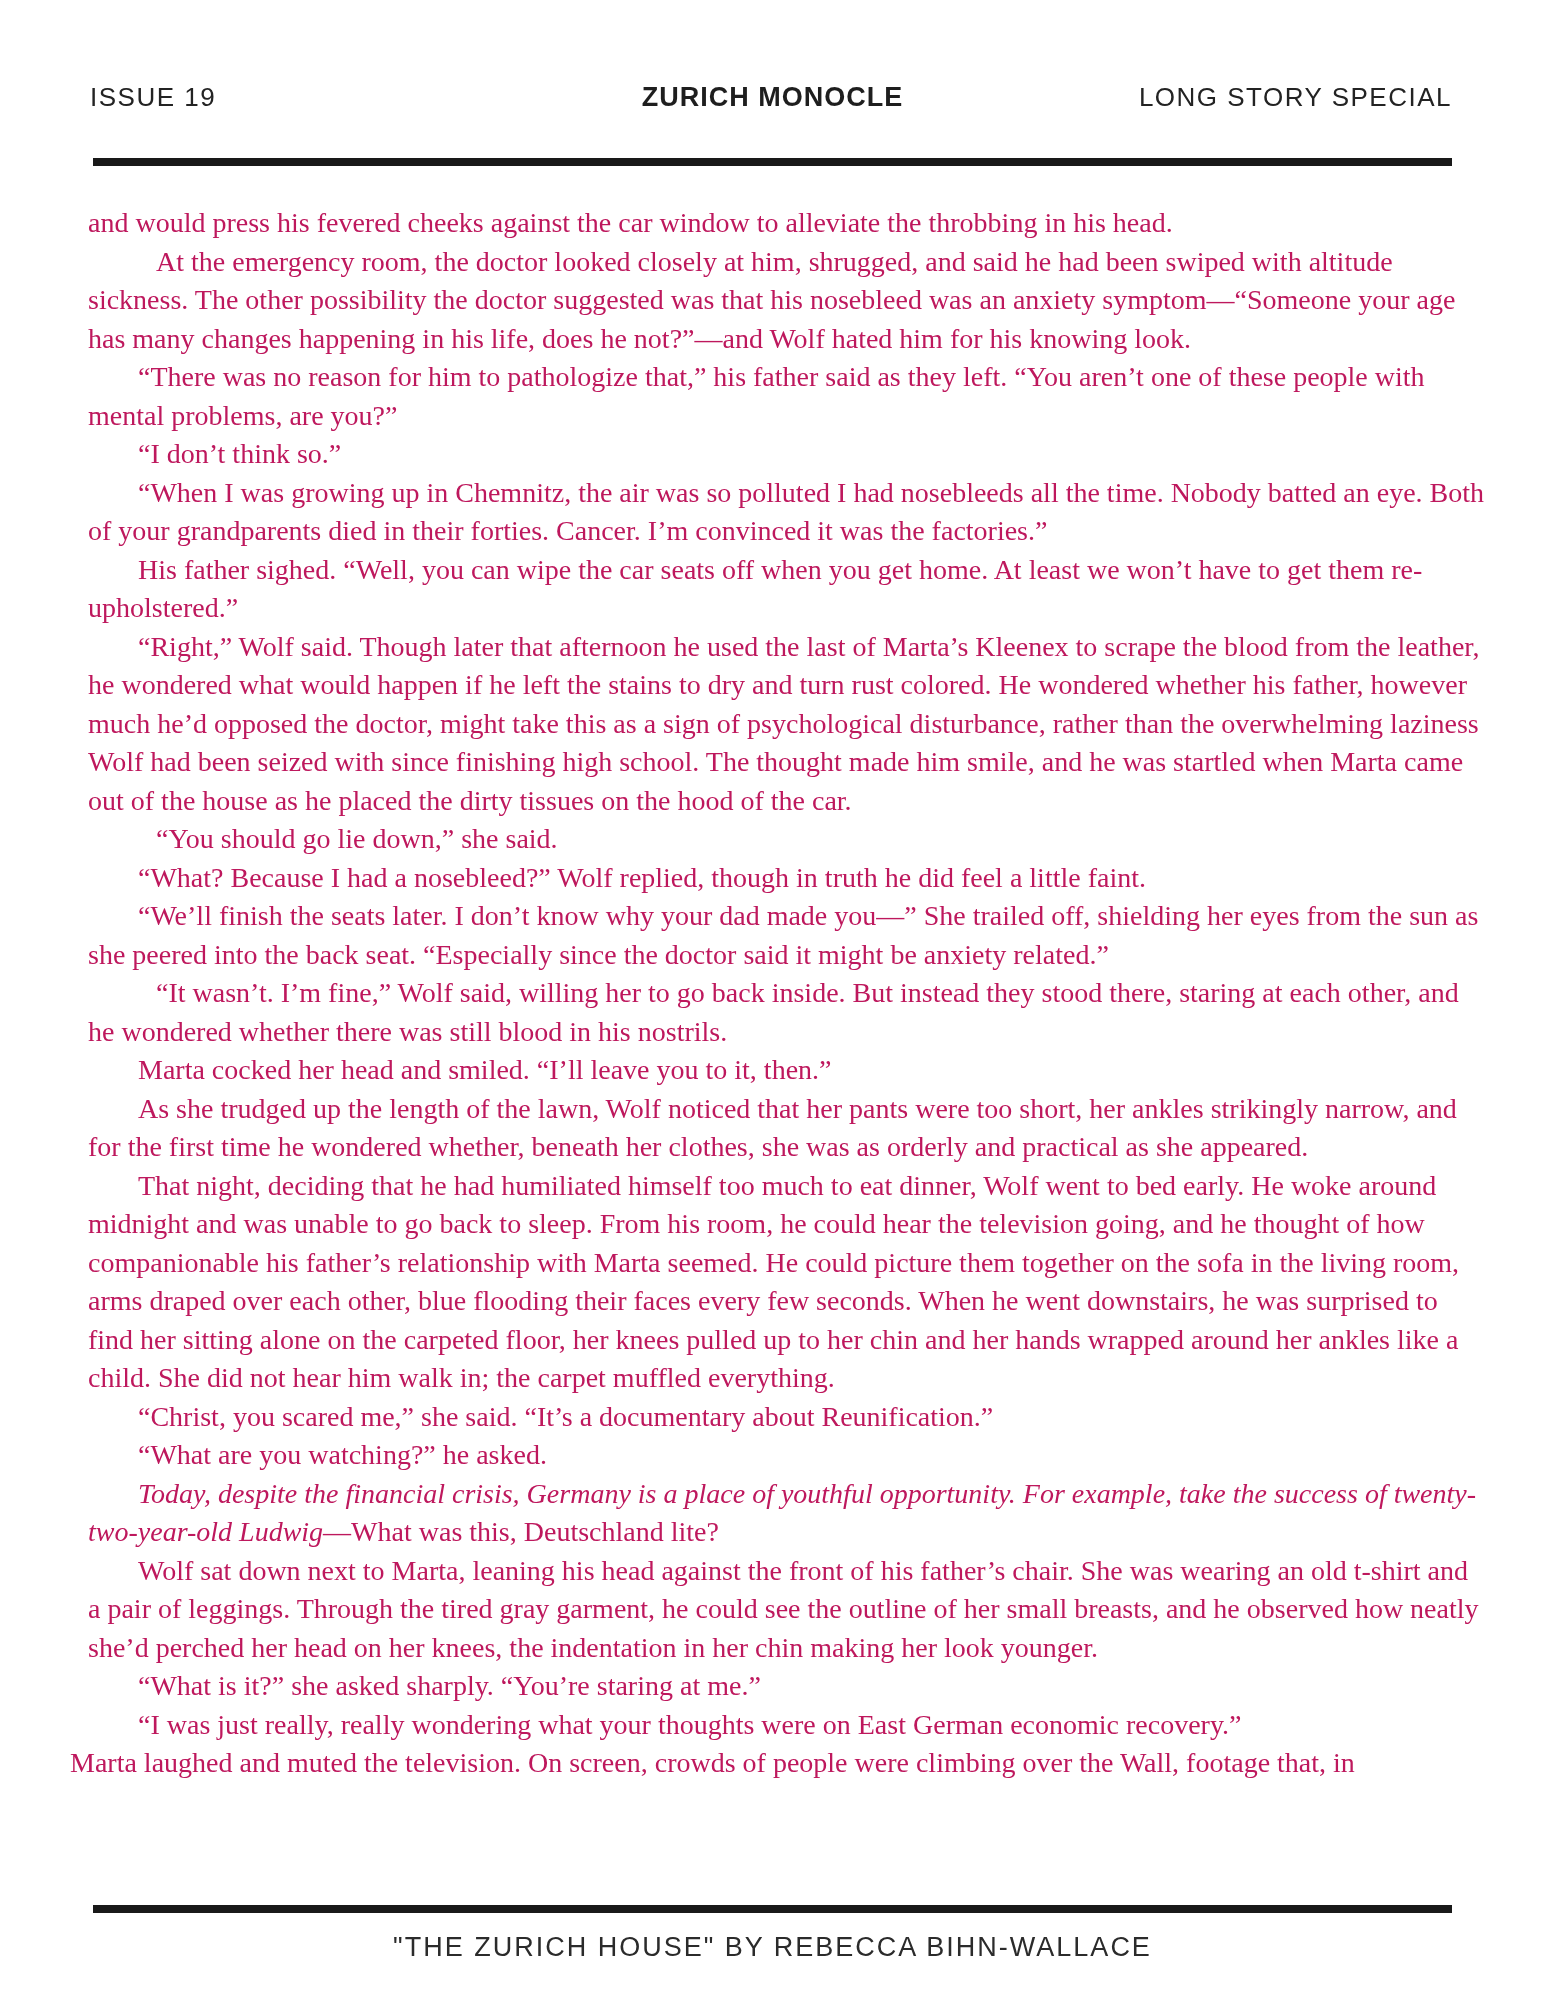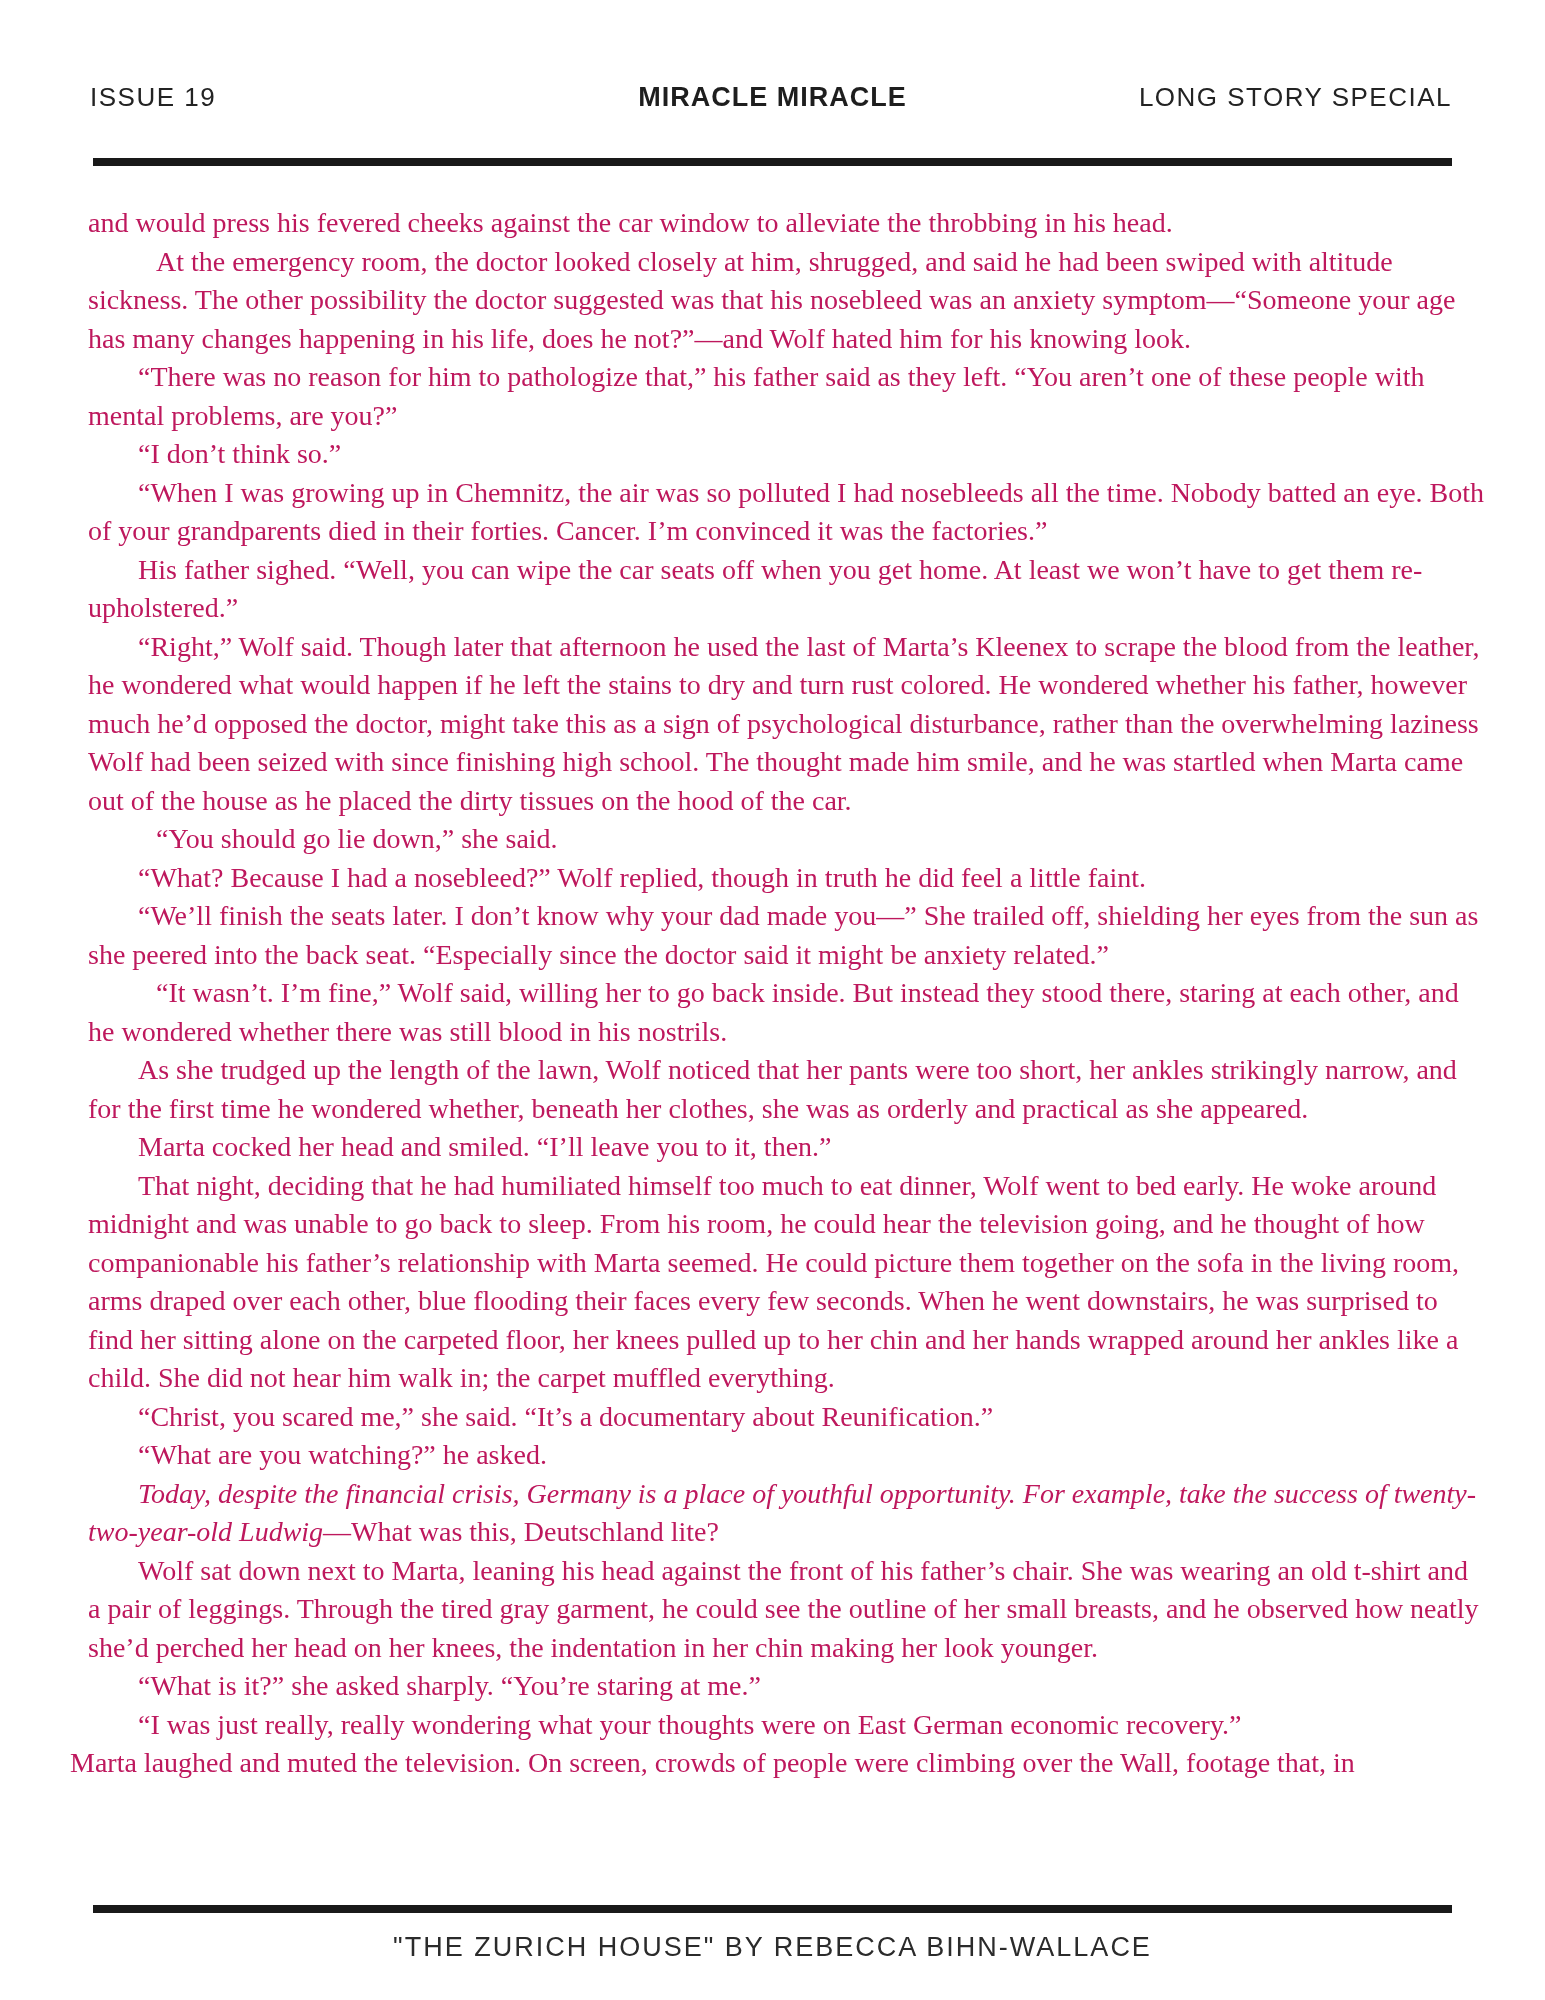--- a/index.html
+++ b/index.html
@@ -81,38 +81,38 @@
 </style>
 </head>
 <body>
 
 <div class="page">
 
   <div class="running-head">
     <span class="issue">ISSUE 19</span>
     <span class="special">LONG STORY SPECIAL</span>
   </div>
-  <div class="masthead">MIRACLE MIRACLE</div>
+  <div class="masthead">ZURICH MONOCLE</div>
 
   <div class="rule rule-top"></div>
 
   <div class="story" id="story">
       <p class="para indent-none"><span>and would press his fevered cheeks against the car window to alleviate the throbbing in his head.</span></p>
       <p class="para indent-extra"><span>At the emergency room, the doctor looked closely at him, shrugged, and said he had been swiped with altitude sickness. The other possibility the doctor suggested was that his nosebleed was an anxiety symptom—“Someone your age has many changes happening in his life, does he not?”—and Wolf hated him for his knowing look.</span></p>
       <p class="para indent-normal"><span>“There was no reason for him to pathologize that,” his father said as they left. “You aren’t one of these people with mental problems, are you?”</span></p>
       <p class="para indent-normal"><span>“I don’t think so.”</span></p>
       <p class="para indent-normal"><span>“When I was growing up in Chemnitz, the air was so polluted I had nosebleeds all the time. Nobody batted an eye. Both of your grandparents died in their forties. Cancer. I’m convinced it was the factories.”</span></p>
       <p class="para indent-normal"><span>His father sighed. “Well, you can wipe the car seats off when you get home. At least we won’t have to get them re-upholstered.”</span></p>
       <p class="para indent-normal"><span>“Right,” Wolf said. Though later that afternoon he used the last of Marta’s Kleenex to scrape the blood from the leather, he wondered what would happen if he left the stains to dry and turn rust colored. He wondered whether his father, however much he’d opposed the doctor, might take this as a sign of psychological disturbance, rather than the overwhelming laziness Wolf had been seized with since finishing high school. The thought made him smile, and he was startled when Marta came out of the house as he placed the dirty tissues on the hood of the car.</span></p>
       <p class="para indent-extra"><span>“You should go lie down,” she said.</span></p>
       <p class="para indent-normal"><span>“What? Because I had a nosebleed?” Wolf replied, though in truth he did feel a little faint.</span></p>
       <p class="para indent-normal"><span>“We’ll finish the seats later. I don’t know why your dad made you—” She trailed off, shielding her eyes from the sun as she peered into the back seat. “Especially since the doctor said it might be anxiety related.”</span></p>
       <p class="para indent-extra"><span>“It wasn’t. I’m fine,” Wolf said, willing her to go back inside. But instead they stood there, staring at each other, and he wondered whether there was still blood in his nostrils.</span></p>
+      <p class="para indent-normal"><span>Marta cocked her head and smiled. “I’ll leave you to it, then.”</span></p>
       <p class="para indent-normal"><span>As she trudged up the length of the lawn, Wolf noticed that her pants were too short, her ankles strikingly narrow, and for the first time he wondered whether, beneath her clothes, she was as orderly and practical as she appeared.</span></p>
-      <p class="para indent-normal"><span>Marta cocked her head and smiled. “I’ll leave you to it, then.”</span></p>
       <p class="para indent-normal"><span>That night, deciding that he had humiliated himself too much to eat dinner, Wolf went to bed early. He woke around midnight and was unable to go back to sleep. From his room, he could hear the television going, and he thought of how companionable his father’s relationship with Marta seemed. He could picture them together on the sofa in the living room, arms draped over each other, blue flooding their faces every few seconds. When he went downstairs, he was surprised to find her sitting alone on the carpeted floor, her knees pulled up to her chin and her hands wrapped around her ankles like a child. She did not hear him walk in; the carpet muffled everything.</span></p>
       <p class="para indent-normal"><span>“Christ, you scared me,” she said. “It’s a documentary about Reunification.”</span></p>
       <p class="para indent-normal"><span>“What are you watching?” he asked.</span></p>
       <p class="para indent-normal"><span class="it">Today, despite the financial crisis, Germany is a place of youthful opportunity. For example, take the success of twenty-two-year-old Ludwig</span><span>—What was this, Deutschland lite?</span></p>
       <p class="para indent-normal"><span>Wolf sat down next to Marta, leaning his head against the front of his father’s chair. She was wearing an old t-shirt and a pair of leggings. Through the tired gray garment, he could see the outline of her small breasts, and he observed how neatly she’d perched her head on her knees, the indentation in her chin making her look younger.</span></p>
       <p class="para indent-normal"><span>“What is it?” she asked sharply. “You’re staring at me.”</span></p>
       <p class="para indent-normal"><span>“I was just really, really wondering what your thoughts were on East German economic recovery.”</span></p>
       <p class="para indent-outdent"><span>Marta laughed and muted the television. On screen, crowds of people were climbing over the Wall, footage that, in</span></p>
     </div>
 

